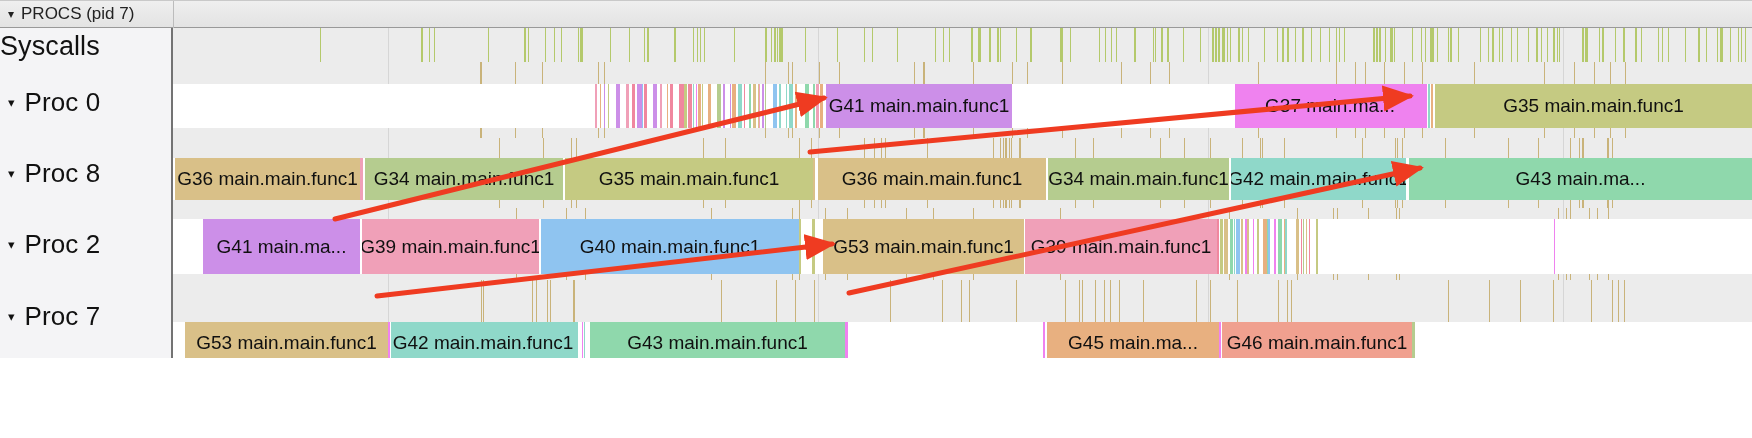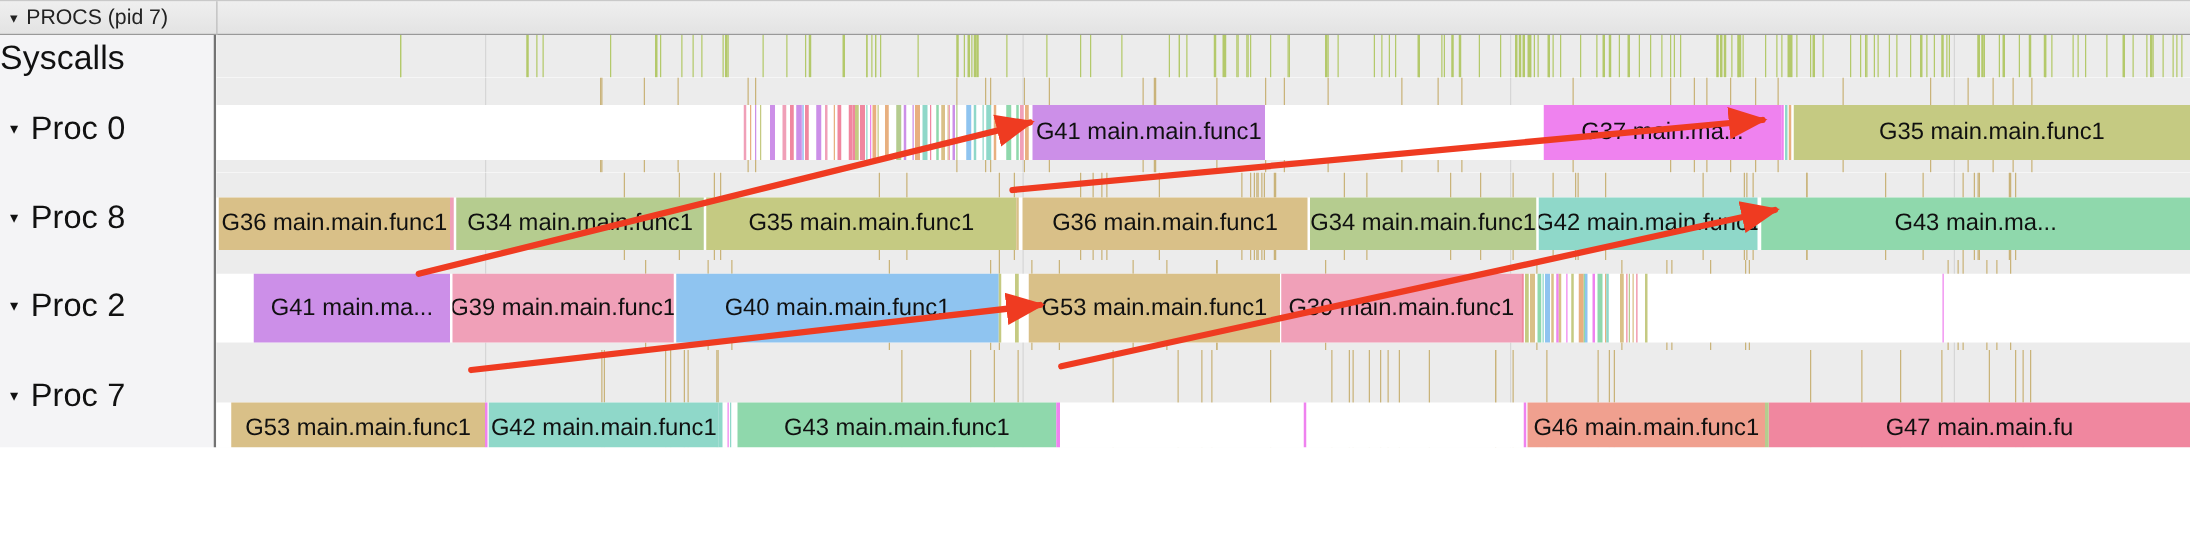--- a/index.html
+++ b/index.html
@@ -592,22 +592,22 @@
           <div class="tick" style="left: 970px; width: 1px; background: rgb(201, 179, 122);"></div>
           <div class="gridline" style="left: 215px;"></div>
           <div class="gridline" style="left: 645px;"></div>
           <div class="gridline" style="left: 1035px;"></div>
           <div class="gridline" style="left: 1390px;"></div>
         </div>
       <div class="slice-band" id="band-proc3" style="top:42px;height:42px;">
           <div class="slice" style="left: 12px; width: 203px; background: rgb(217, 192, 136);">G53 main.main.func1</div>
           <div class="slice" style="left: 218px; width: 184px; background: rgb(143, 216, 201);">G42 main.main.func1</div>
           <div class="slice" style="left: 417px; width: 255px; background: rgb(143, 216, 172);">G43 main.main.func1</div>
+          <div class="slice" style="left: 874px; width: 172px; background: rgb(232, 176, 128);">G45 main.ma...</div>
           <div class="slice" style="left: 1049px; width: 190px; background: rgb(240, 160, 143);">G46 main.main.func1</div>
-          <div class="slice" style="left: 1242px; width: 337px; background: rgb(240, 135, 159);">G47 main.main.fu</div>
           <div class="slice tiny" style="left: 215px; width: 2px; background: rgb(239, 130, 239);"></div>
           <div class="slice tiny" style="left: 402px; width: 3px; background: rgb(143, 216, 201);"></div>
           <div class="slice tiny" style="left: 409px; width: 1px; background: rgb(239, 130, 239);"></div>
           <div class="slice tiny" style="left: 411px; width: 1px; background: rgb(143, 216, 201);"></div>
           <div class="slice tiny" style="left: 672px; width: 3px; background: rgb(239, 130, 239);"></div>
           <div class="slice tiny" style="left: 870px; width: 2px; background: rgb(239, 130, 239);"></div>
           <div class="slice tiny" style="left: 1046px; width: 2px; background: rgb(239, 130, 239);"></div>
           <div class="slice tiny" style="left: 1239px; width: 3px; background: rgb(181, 204, 143);"></div>
         </div>
     </div>

